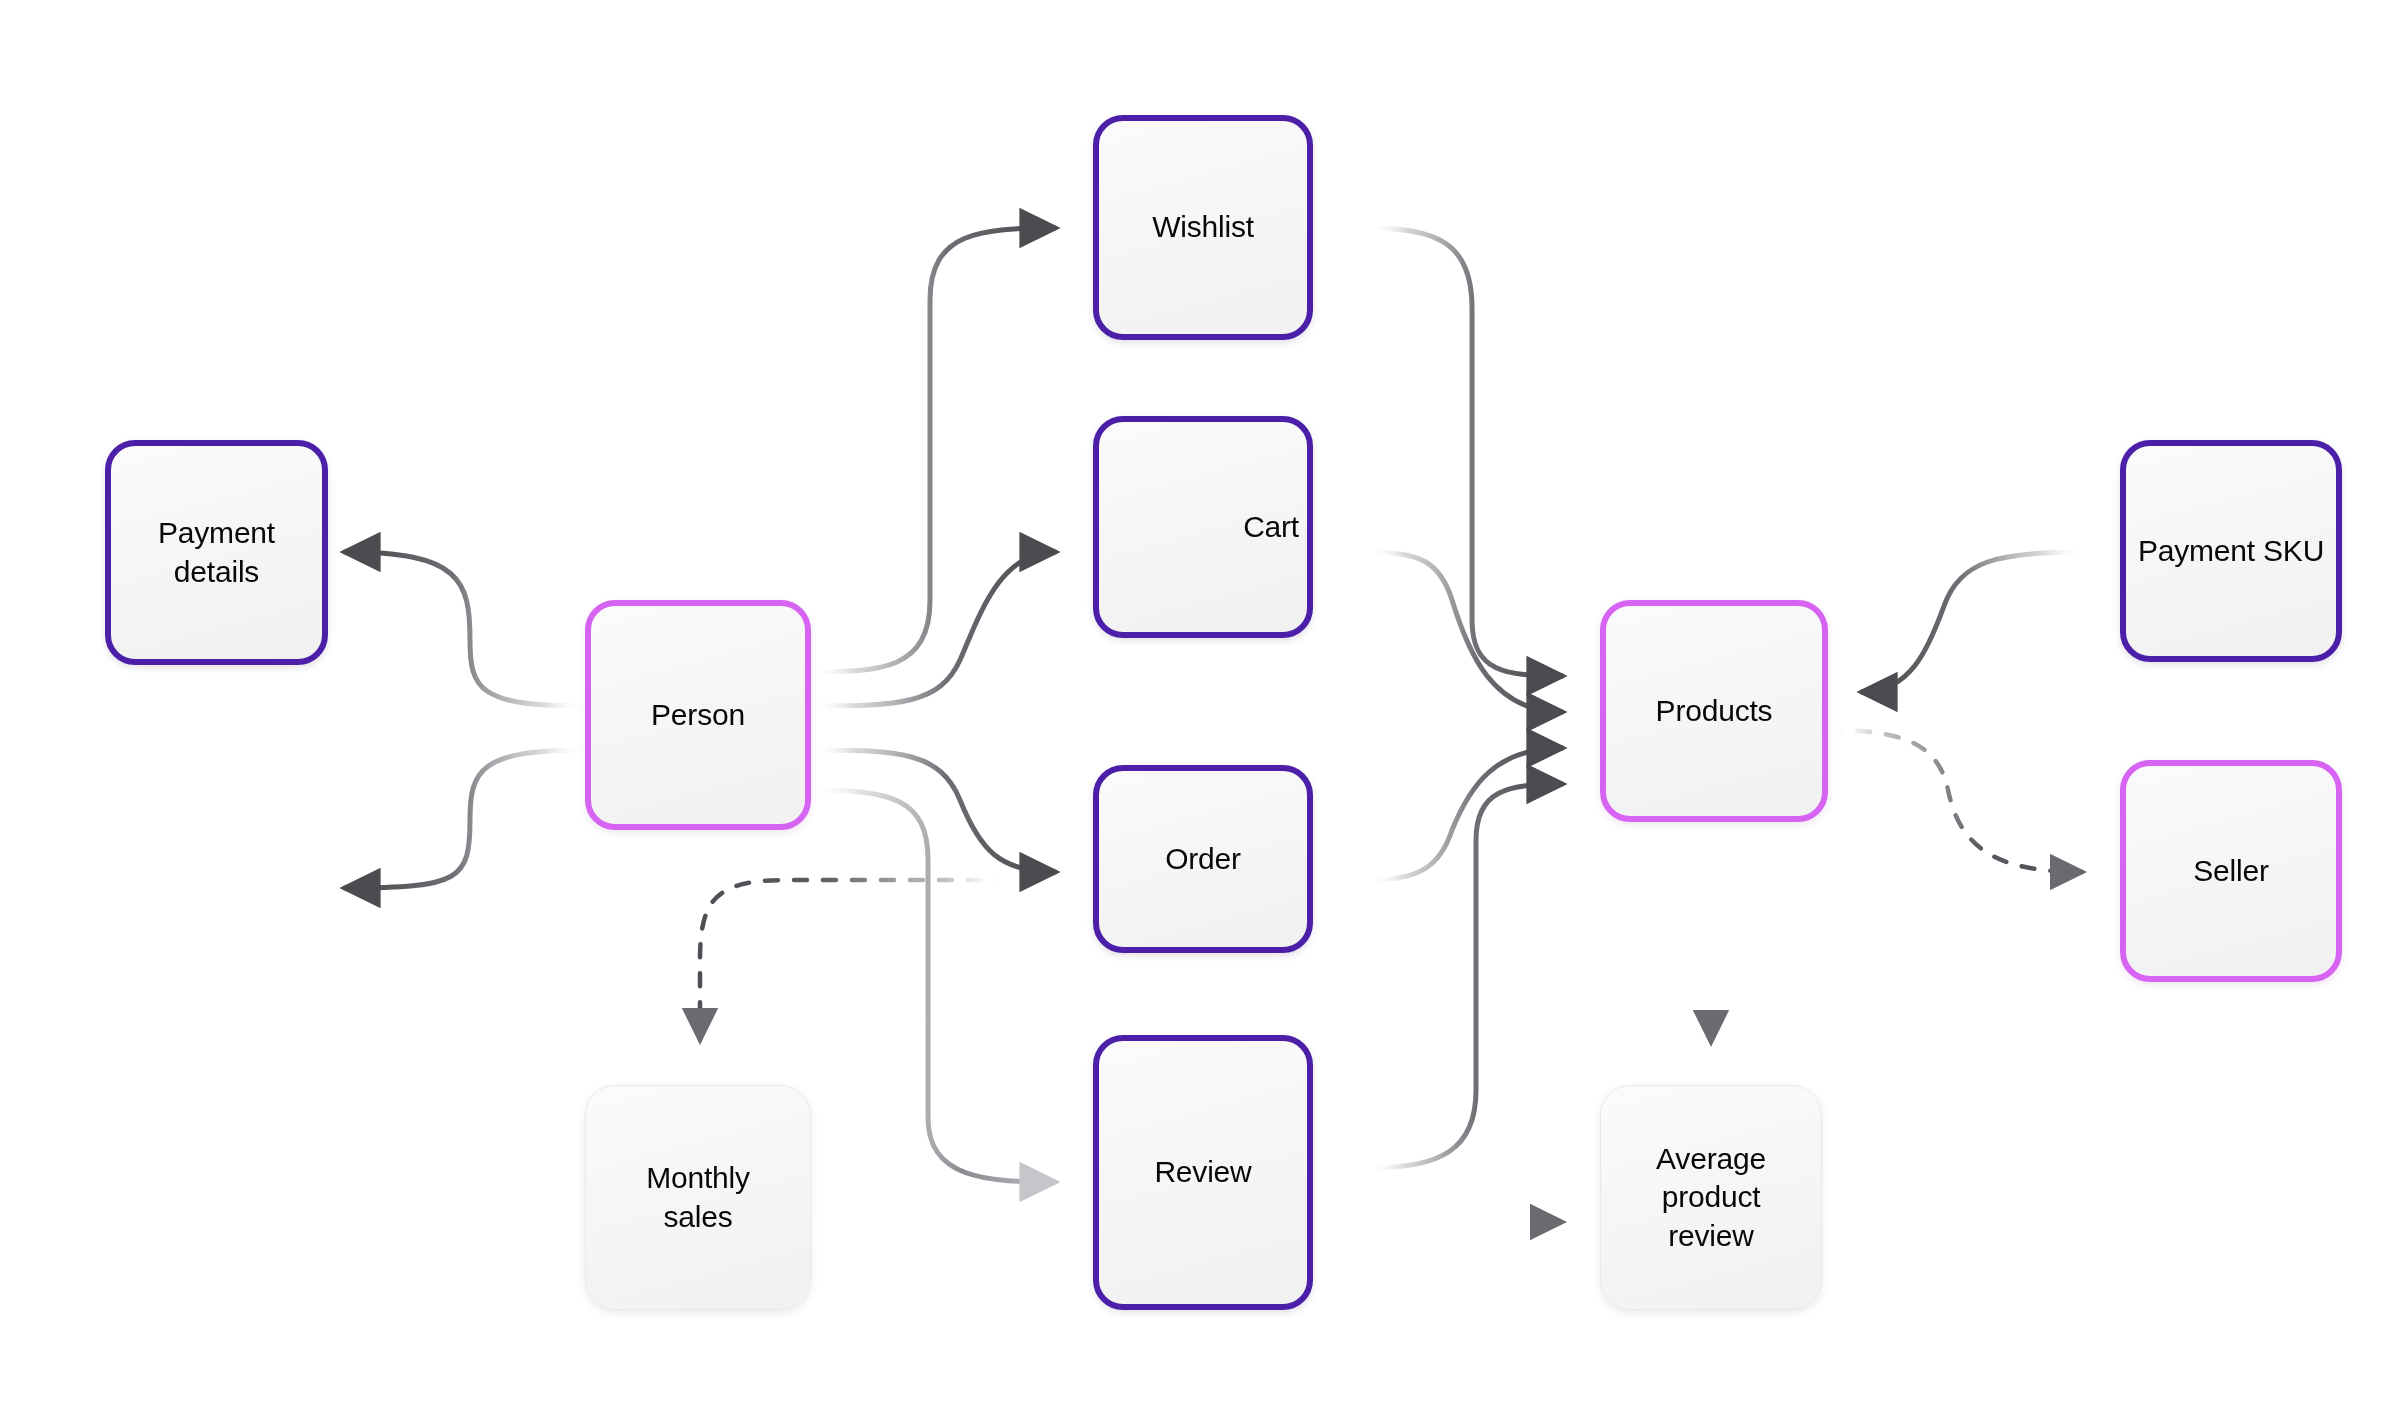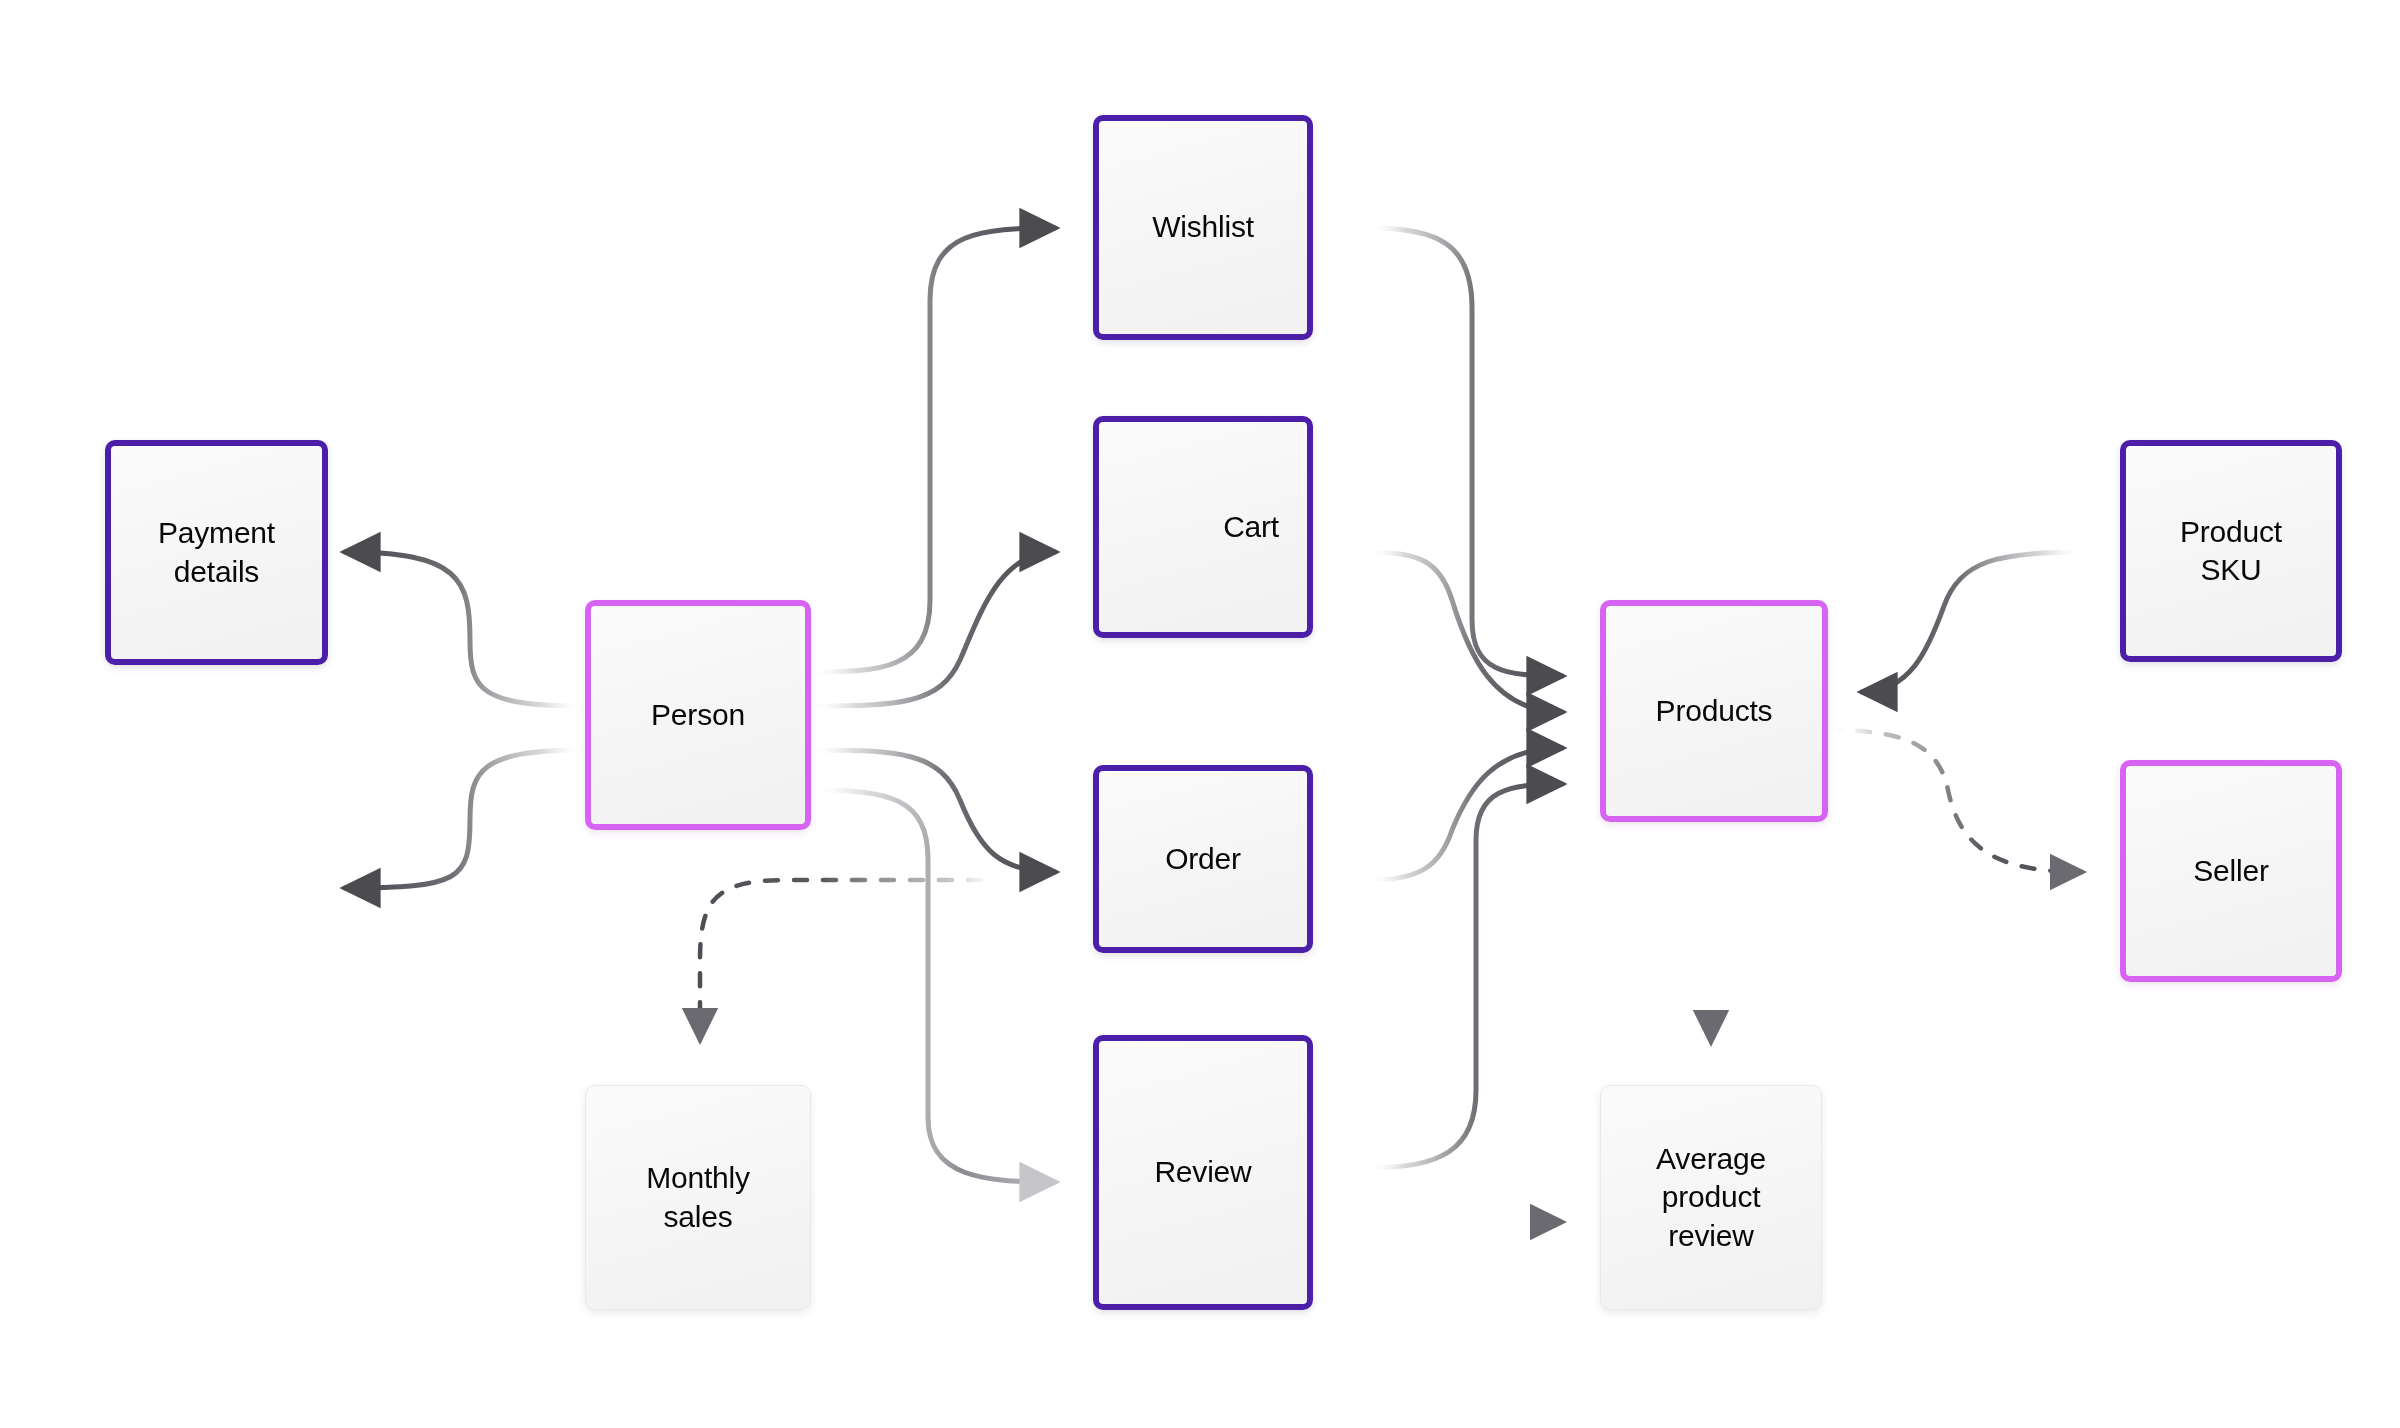--- a/index.html
+++ b/index.html
@@ -27,28 +27,28 @@
     height: 1428px;
     pointer-events: none;
   }
   .node {
     position: absolute;
     box-sizing: border-box;
     display: flex;
     align-items: center;
     justify-content: center;
     text-align: center;
-    border-radius: 10px;
+    border-radius: 30px;
     background: linear-gradient(165deg, #fbfbfc 0%, #f5f5f6 55%, #f1f1f2 100%);
     color: #08080a;
     font-size: 30px;
     line-height: 1.28;
     letter-spacing: -0.2px;
     font-weight: 400;
-    padding: 6px 28px;
+    padding: 6px 8px;
   }
   .node .label {
     display: block;
     white-space: pre-line;
   }
   
   .node.accent-dark {
     border: 6px solid #4b1fa8;
     box-shadow: 0 3px 7px rgba(40, 20, 80, 0.13);
   }
@@ -191,20 +191,20 @@
     <span class="label">Products</span>
   </div>
 
   <div class="node plain" style="left:1600px; top:1085px; width:222px; height:225px;">
     <span class="label">Average
 product
 review</span>
   </div>
 
   <div class="node accent-dark" style="left:2120px; top:440px; width:222px; height:222px;">
-    <span class="label">Product SKU</span>
+    <span class="label">Payment SKU</span>
   </div>
 
   <div class="node accent-light" style="left:2120px; top:760px; width:222px; height:222px;">
     <span class="label">Seller</span>
   </div>
 
 </div>
 
 </body></html>

